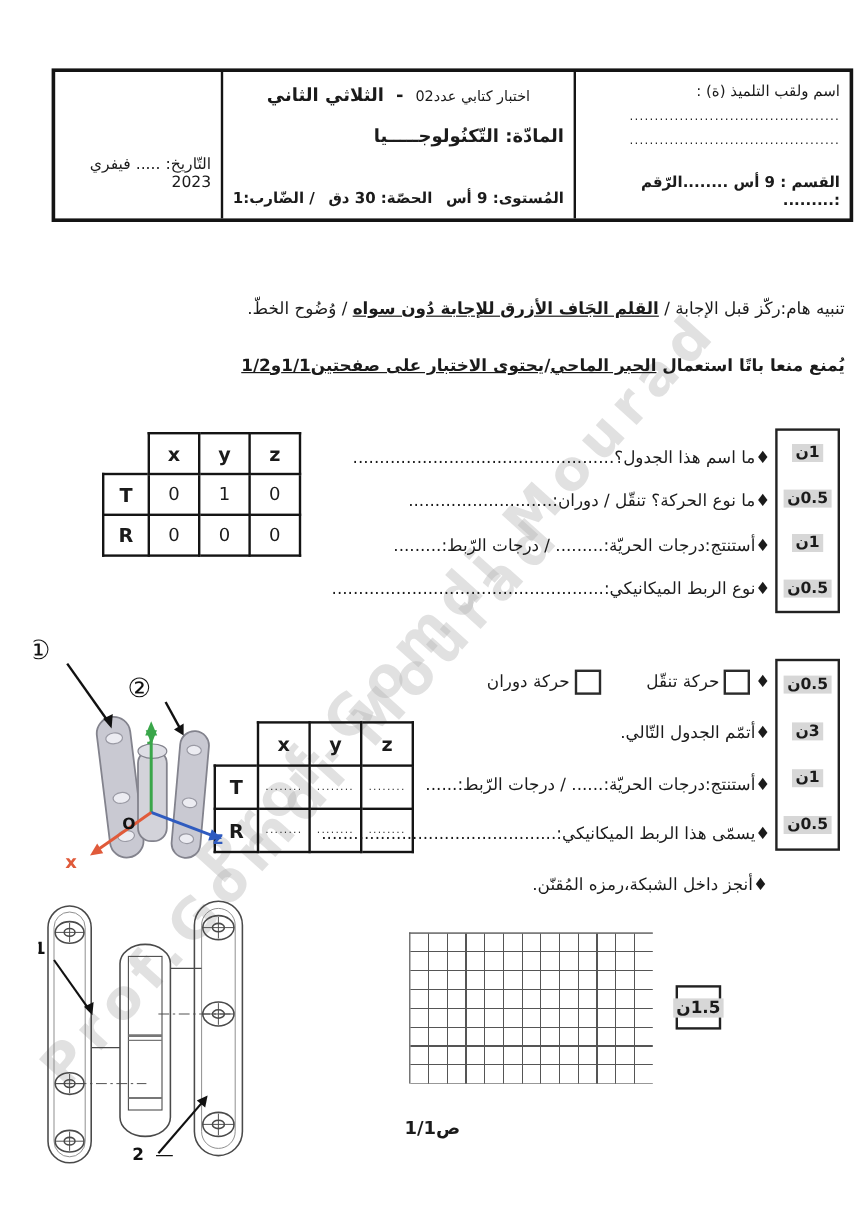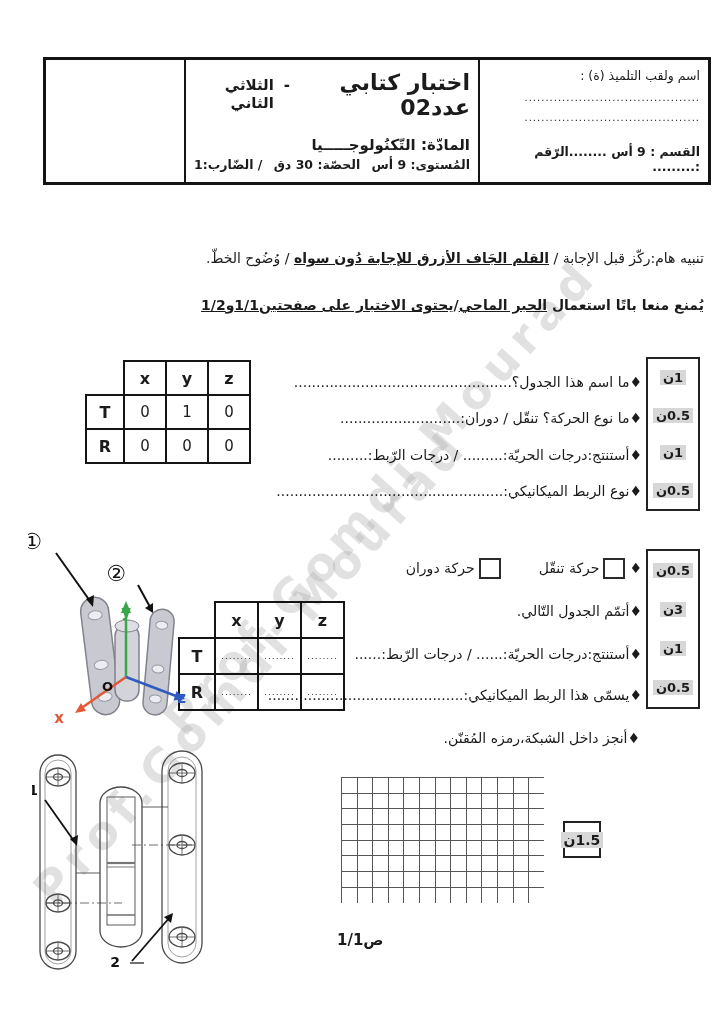--- a/index.html
+++ b/index.html
@@ -16,21 +16,21 @@
   
   .hdr { position:absolute; left:43px; top:57px; width:668px; height:128px;
          border:3px solid #141414; display:flex; direction:rtl; }
   .hdr-cell { padding:6px 8px; position:relative; }
   .hdr-name { width:230px; border-left:2px solid #141414; font-size:12.5px; display:flex; flex-direction:column; }
   .hdr-name .lbl { text-align:right; margin-top:2px; }
   .hdr-name .dots { font-size:10px; letter-spacing:1px; overflow:hidden; white-space:nowrap; margin-top:9px; color:#222; }
   .hdr-name .cls { margin-top:auto; font-size:12.5px; font-weight:bold; padding-bottom:2px; }
   .hdr-mid { width:294px; border-left:2px solid #141414; display:flex; flex-direction:column; }
   .title-line { display:flex; direction:rtl; align-items:baseline; justify-content:center; gap:10px; margin-top:4px; }
-  .title-main { font-size:22px; font-weight:bold; }
+  .title-main { font-size:12px; font-weight:normal; }
   .title-term { font-size:15px; font-weight:bold; }
   .subject { font-size:15px; font-weight:bold; margin-top:16px; text-align:right; }
   .level-line { margin-top:auto; display:flex; direction:rtl; justify-content:space-between; font-size:12.5px; font-weight:bold; padding-bottom:4px; }
   .hdr-date { flex:1; font-size:13px; display:flex; flex-direction:column; }
   .hdr-date .date { margin-top:auto; padding-bottom:16px; text-align:right; }
 
   .line { position:absolute; white-space:nowrap; font-size:14px; }
   .b { font-weight:bold; }
   .u { text-decoration:underline; }
 
@@ -88,20 +88,23 @@
         <span class="title-term b">-</span>
         <span class="title-term">الثلاثي الثاني</span>
       </div>
       <div class="subject">المادّة: التّكنُولوجـــــيا</div>
       <div class="level-line">
         <span>المُستوى: 9 أس</span>
         <span>الحصّة: 30 دق</span>
         <span>/ الضّارب:1</span>
       </div>
     </div>
+    <div class="hdr-cell hdr-date">
+      <div class="date">التّاريخ: ..... فيفري 2023</div>
+    </div>
   </div>
 
   <div class="line" style="top:250px; right:16px;">
     <span>تنبيه هام:ركّز قبل الإجابة / </span><span class="b u">القلم الجَاف الأزرق للإجابة دُون سواه</span><span> / وُضُوح الخطّ.</span>
   </div>
   <div class="line b" style="top:297px; right:16px;margin-left:17px;">
     <span>يُمنع منعا باتًا استعمال </span><span class="u">الحبر الماحي</span><span>/</span><span class="u">يحتوى الاختبار على صفحتين1/1و1/2</span>
   </div>
 
   <div class="line" style="top:374px; right:78px;">♦ما اسم هذا الجدول؟.................................................</div>

